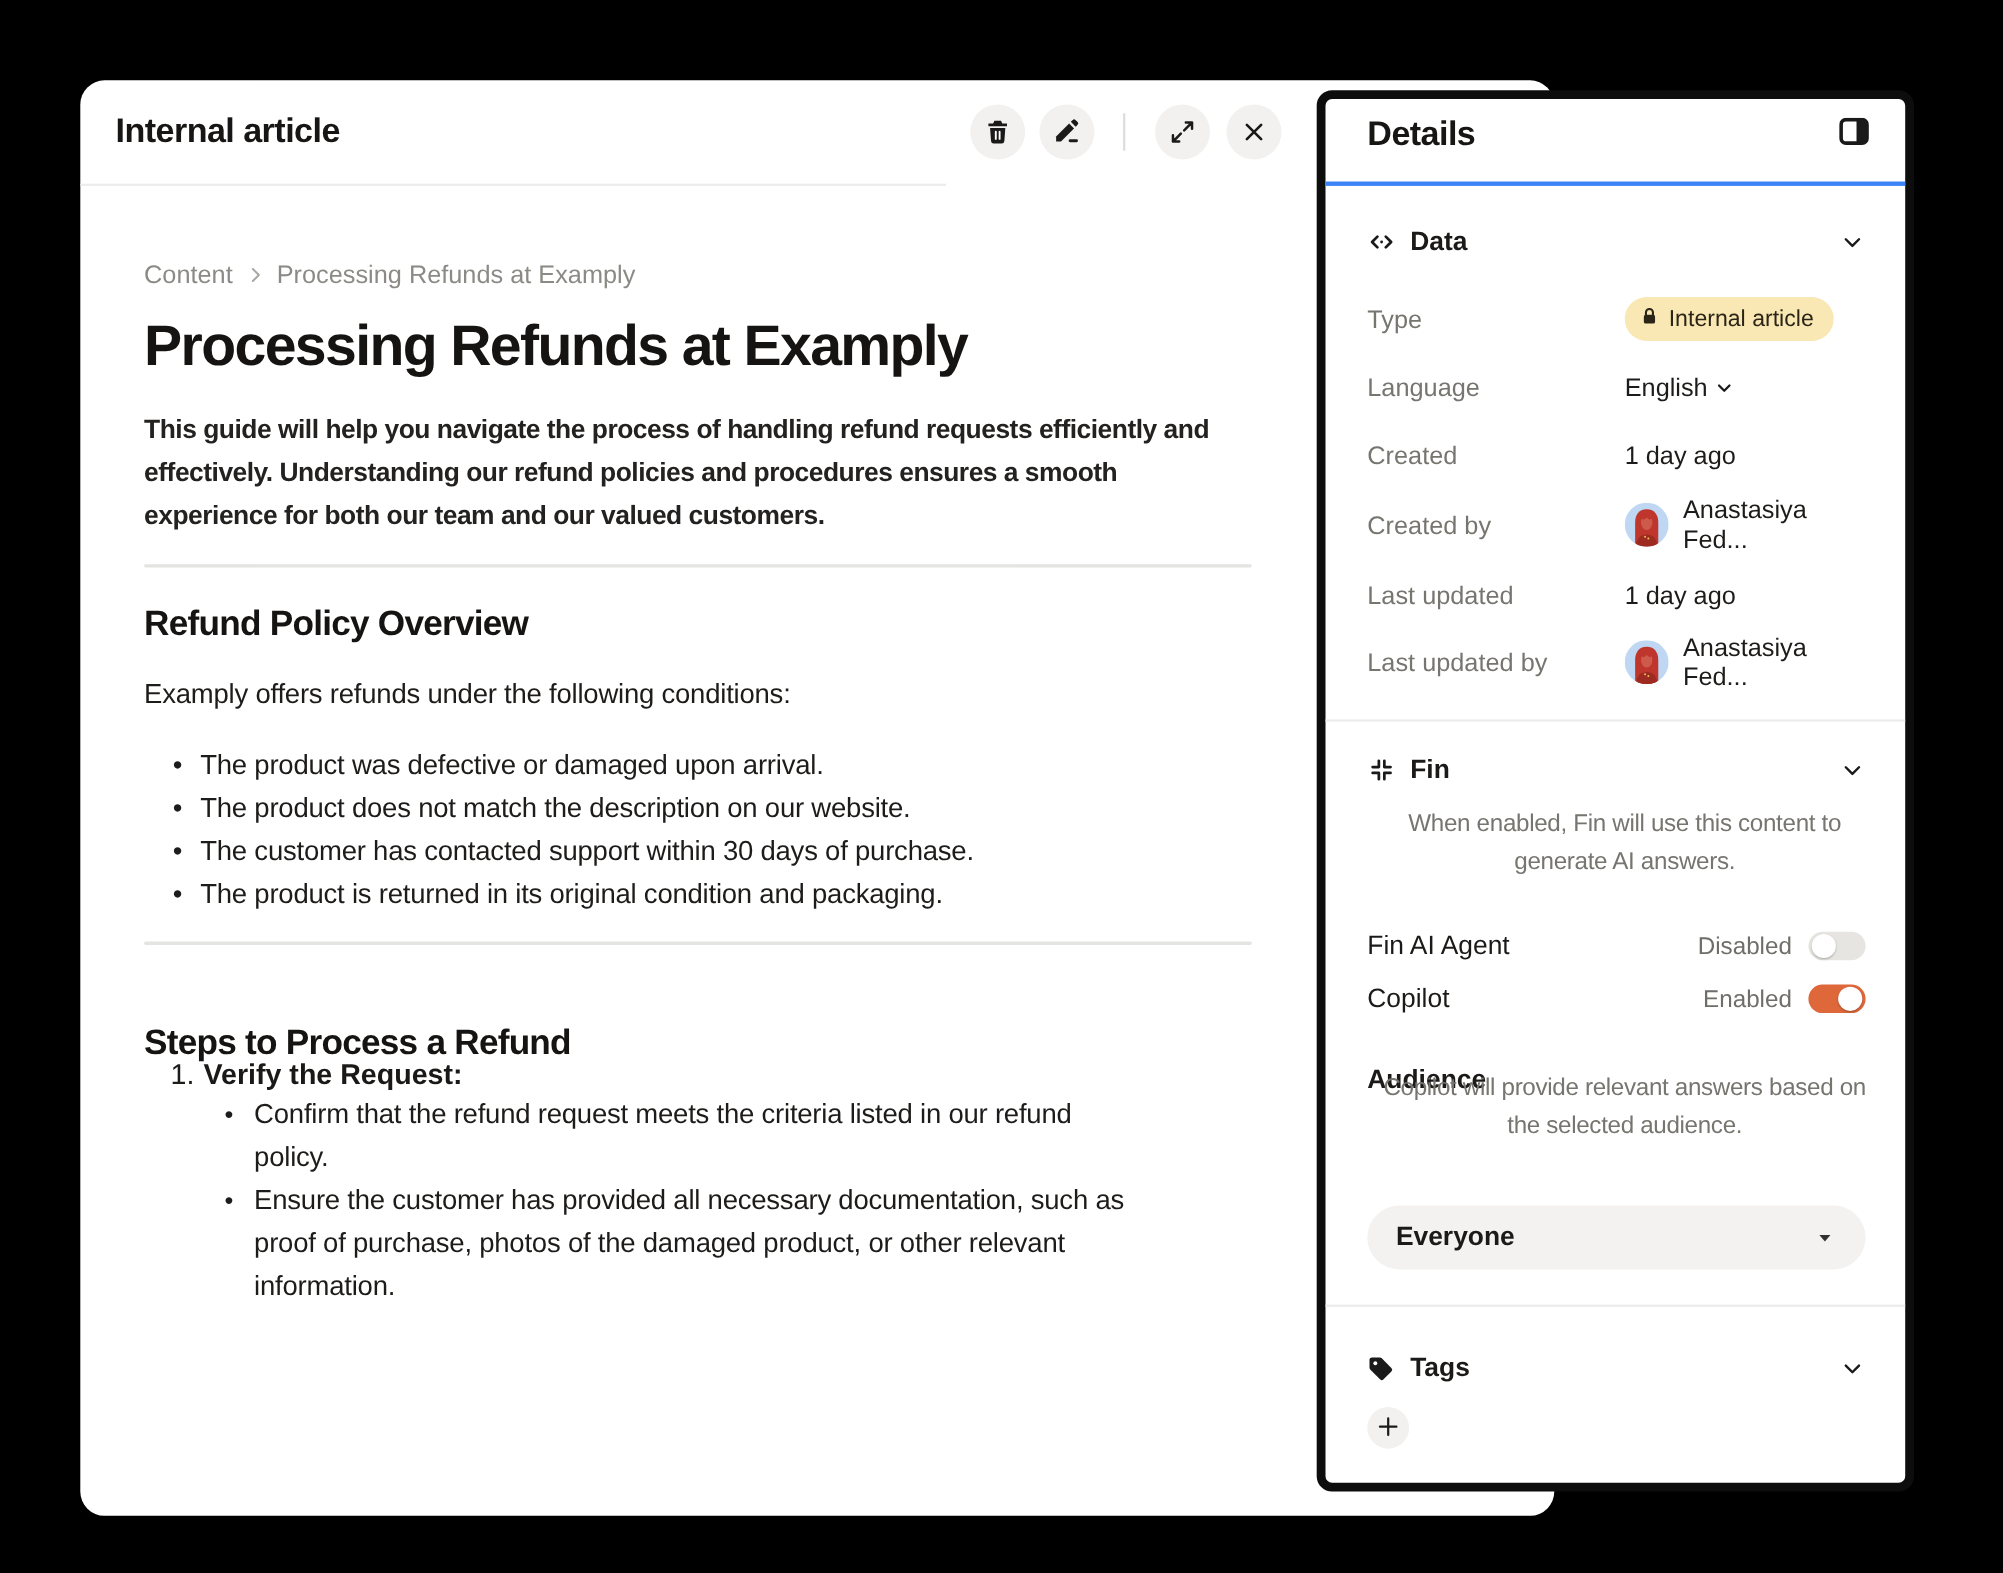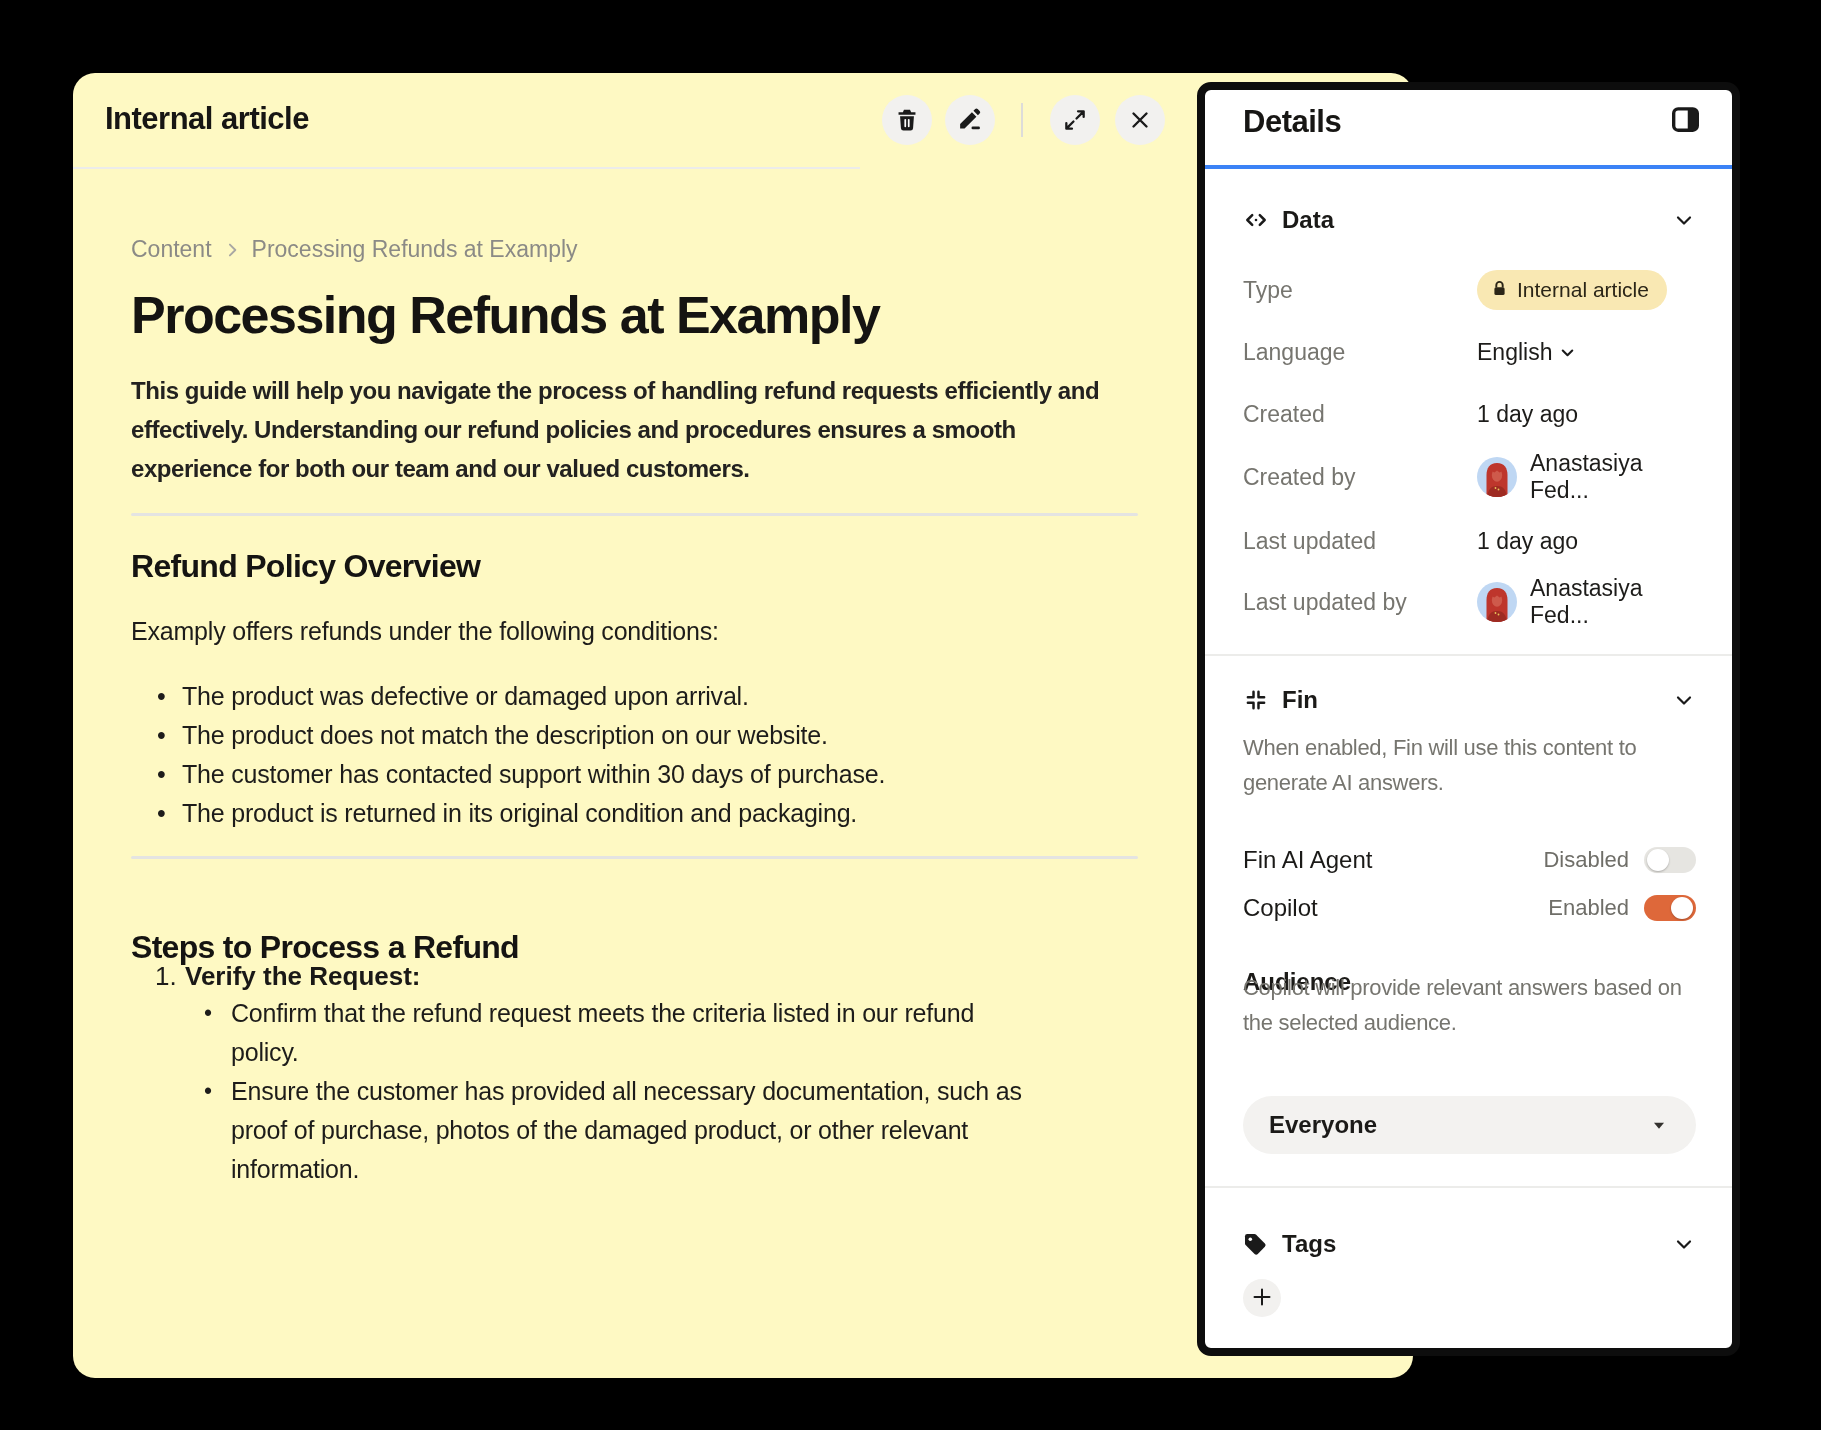--- a/index.html
+++ b/index.html
@@ -1,19 +1,19 @@
 <!DOCTYPE html>
 <html><head>
 <meta charset="utf-8">
 <style>
   * { margin:0; padding:0; box-sizing:border-box; }
   html,body { width:1821px; height:1430px; background:#000; overflow:hidden;
               font-family:"Liberation Sans","DejaVu Sans",sans-serif; }
   .card { position:absolute; left:73px; top:73px; width:1340px; height:1305px;
-          background:#fef9c3; border-radius:22px; }
+          background:#ffffff; border-radius:22px; }
 
   
   .topbar { position:absolute; left:0; top:0; right:553px; height:96px;
             border-bottom:2px solid #ECECEA; }
   .window-title { position:absolute; left:32px; top:28px; font-size:31px; font-weight:700;
                   color:#171614; letter-spacing:-0.5px; }
   .topbar-actions { position:absolute; left:809px; top:22px; display:flex; align-items:center; }
   .icon-btn { width:50px; height:50px; border-radius:50%; background:#F2F1EF; border:none;
               display:flex; align-items:center; justify-content:center; cursor:pointer; }
   .icon-btn svg { display:block; }
@@ -70,21 +70,21 @@
   .pill { display:flex; align-items:center; gap:9px; background:#F9E8B3; border-radius:22px;
           padding:8px 18px 8px 14px; font-size:21px; font-weight:500; color:#2B2517; }
   .lang-chevron { margin-left:6px; display:flex; }
   .avatar { width:40px; height:40px; border-radius:50%; margin-right:13px; flex:none; }
   .person-name { font-size:23px; color:#1D1C1A; }
 
   .divider { left:0; width:527px; height:2px; background:#ECECEA; }
   .div1 { top:564px; } .div2 { top:1096px; }
 
   .panel-desc { left:38px; width:468px; font-size:22px; line-height:35px; color:#76756F;
-                letter-spacing:-0.3px; }
+                letter-spacing:-0.3px;text-align:center; }
   .fin-desc { top:640px; }
   .aud-desc { top:880px; }
 
   .toggle-row { left:38px; right:36px; display:flex; align-items:center; height:42px; }
   .tr-fin { top:749px; } .tr-copilot { top:797px; }
   .toggle-label { font-size:24px; color:#1b1a18; }
   .toggle-status { margin-left:auto; font-size:22px; color:#6F6E68; margin-right:15px; }
   .toggle { width:52px; height:26px; border-radius:13px; position:relative; border:none; cursor:pointer; }
   .toggle.off { background:#E6E5E1; }
   .toggle.on { background:#DE683A; }

